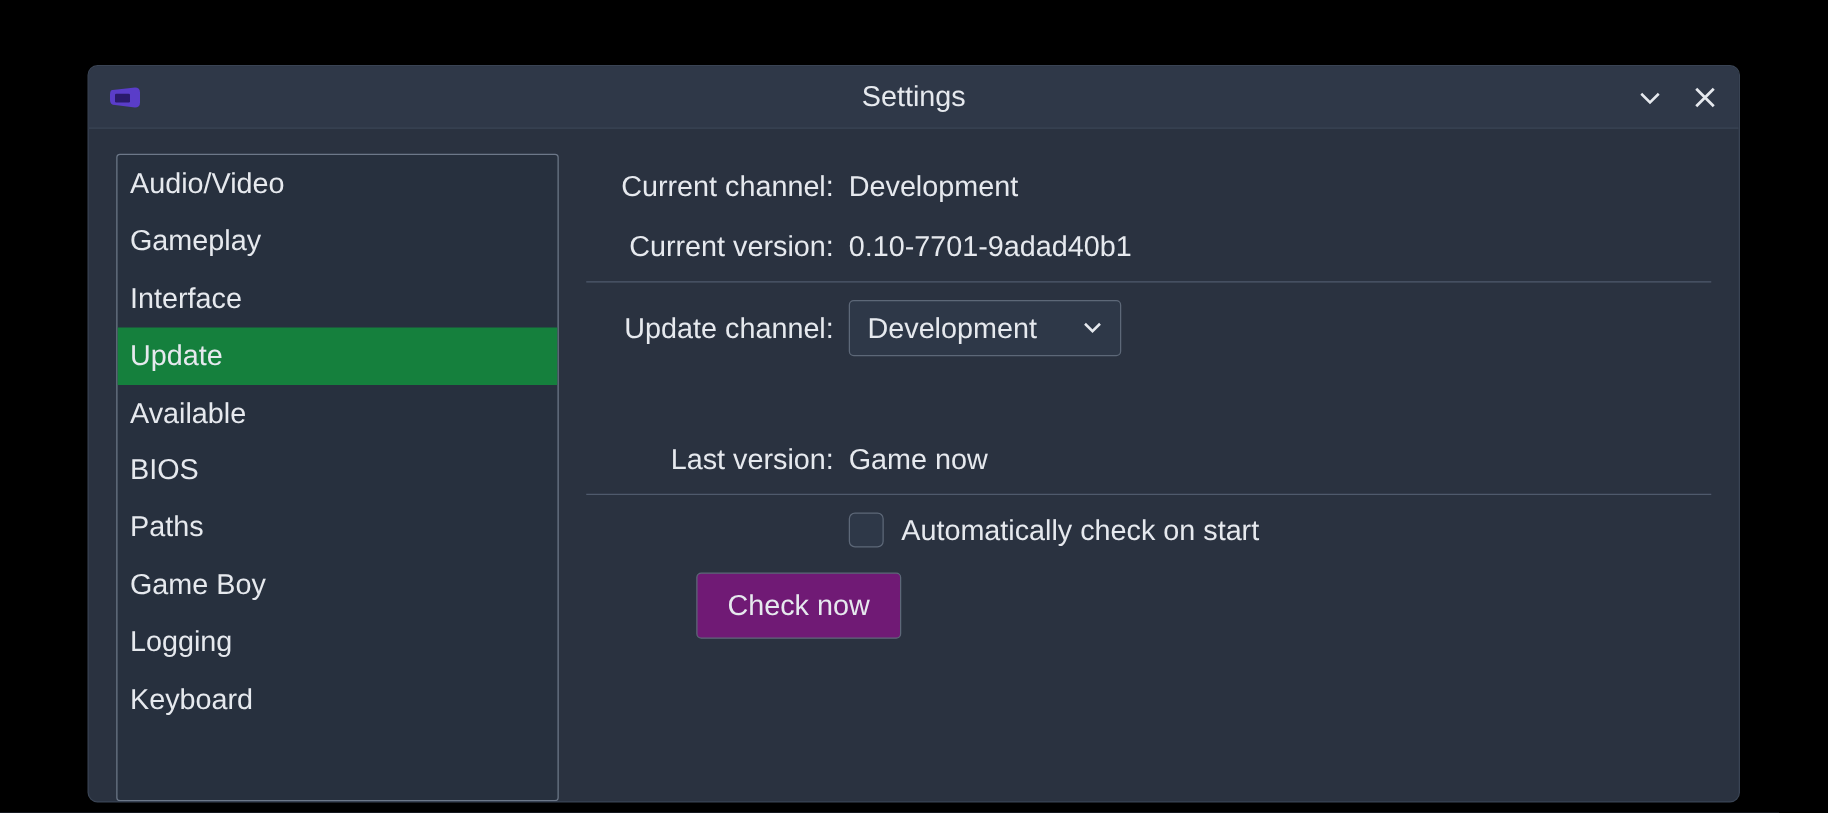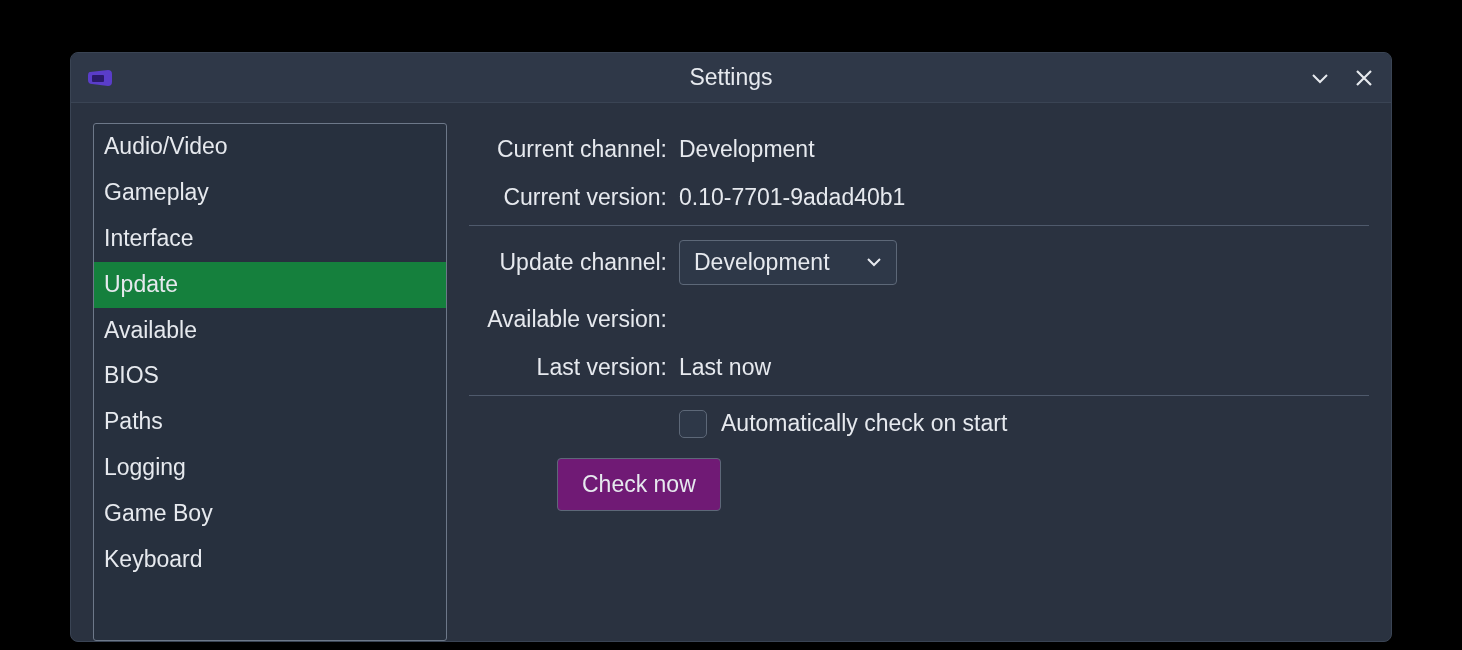--- a/index.html
+++ b/index.html
@@ -122,20 +122,21 @@
       border: 1px solid #5d6878;
       border-radius: 4px;
       padding: 8px 14px;
       min-width: 218px;
       font-size: 23px;
       cursor: pointer;
       gap: 20px;
     }
     .checkbox-row {
       display: flex;
+      align-items: center;
       gap: 14px;
       margin-left: 210px;
       margin-top: 6px;
       margin-bottom: 20px;
     }
     .checkbox {
       width: 28px;
       height: 28px;
       border: 1px solid #5d6878;
       border-radius: 5px;
@@ -185,22 +186,22 @@
 
   <div class="content">
     <div class="sidebar" id="sidebar">
         <div class="sidebar-item">Audio/Video</div>
         <div class="sidebar-item">Gameplay</div>
         <div class="sidebar-item">Interface</div>
         <div class="sidebar-item selected">Update</div>
         <div class="sidebar-item">Available</div>
         <div class="sidebar-item">BIOS</div>
         <div class="sidebar-item">Paths</div>
+        <div class="sidebar-item">Game Boy</div>
         <div class="sidebar-item">Logging</div>
-        <div class="sidebar-item">Game Boy</div>
         <div class="sidebar-item">Keyboard</div>
       </div>
 
     <div class="main">
       <div class="form-row">
         <div class="form-label">Current channel:</div>
         <div class="form-value">Development</div>
       </div>
       <div class="form-row">
         <div class="form-label">Current version:</div>
@@ -215,25 +216,24 @@
           <span>Development</span>
           <span>
             <svg width="16" height="16" viewBox="0 0 16 16">
                 <path d="M2 5 L8 11 L14 5" stroke="#e6e9ee" stroke-width="2" fill="none"></path>
               </svg>
           </span>
         </div>
       </div>
 
       <div class="form-row">
-        <div class="form-label">Available version:</div>
       </div>
       <div class="form-row">
         <div class="form-label">Last version:</div>
-        <div class="form-value">Last now</div>
+        <div class="form-value">Game now</div>
       </div>
 
       <hr class="hr">
 
       <div class="checkbox-row">
         <div class="checkbox"></div>
         <div class="checkbox-label">Automatically check on start</div>
       </div>
 
       <div class="button">Check now</div>

